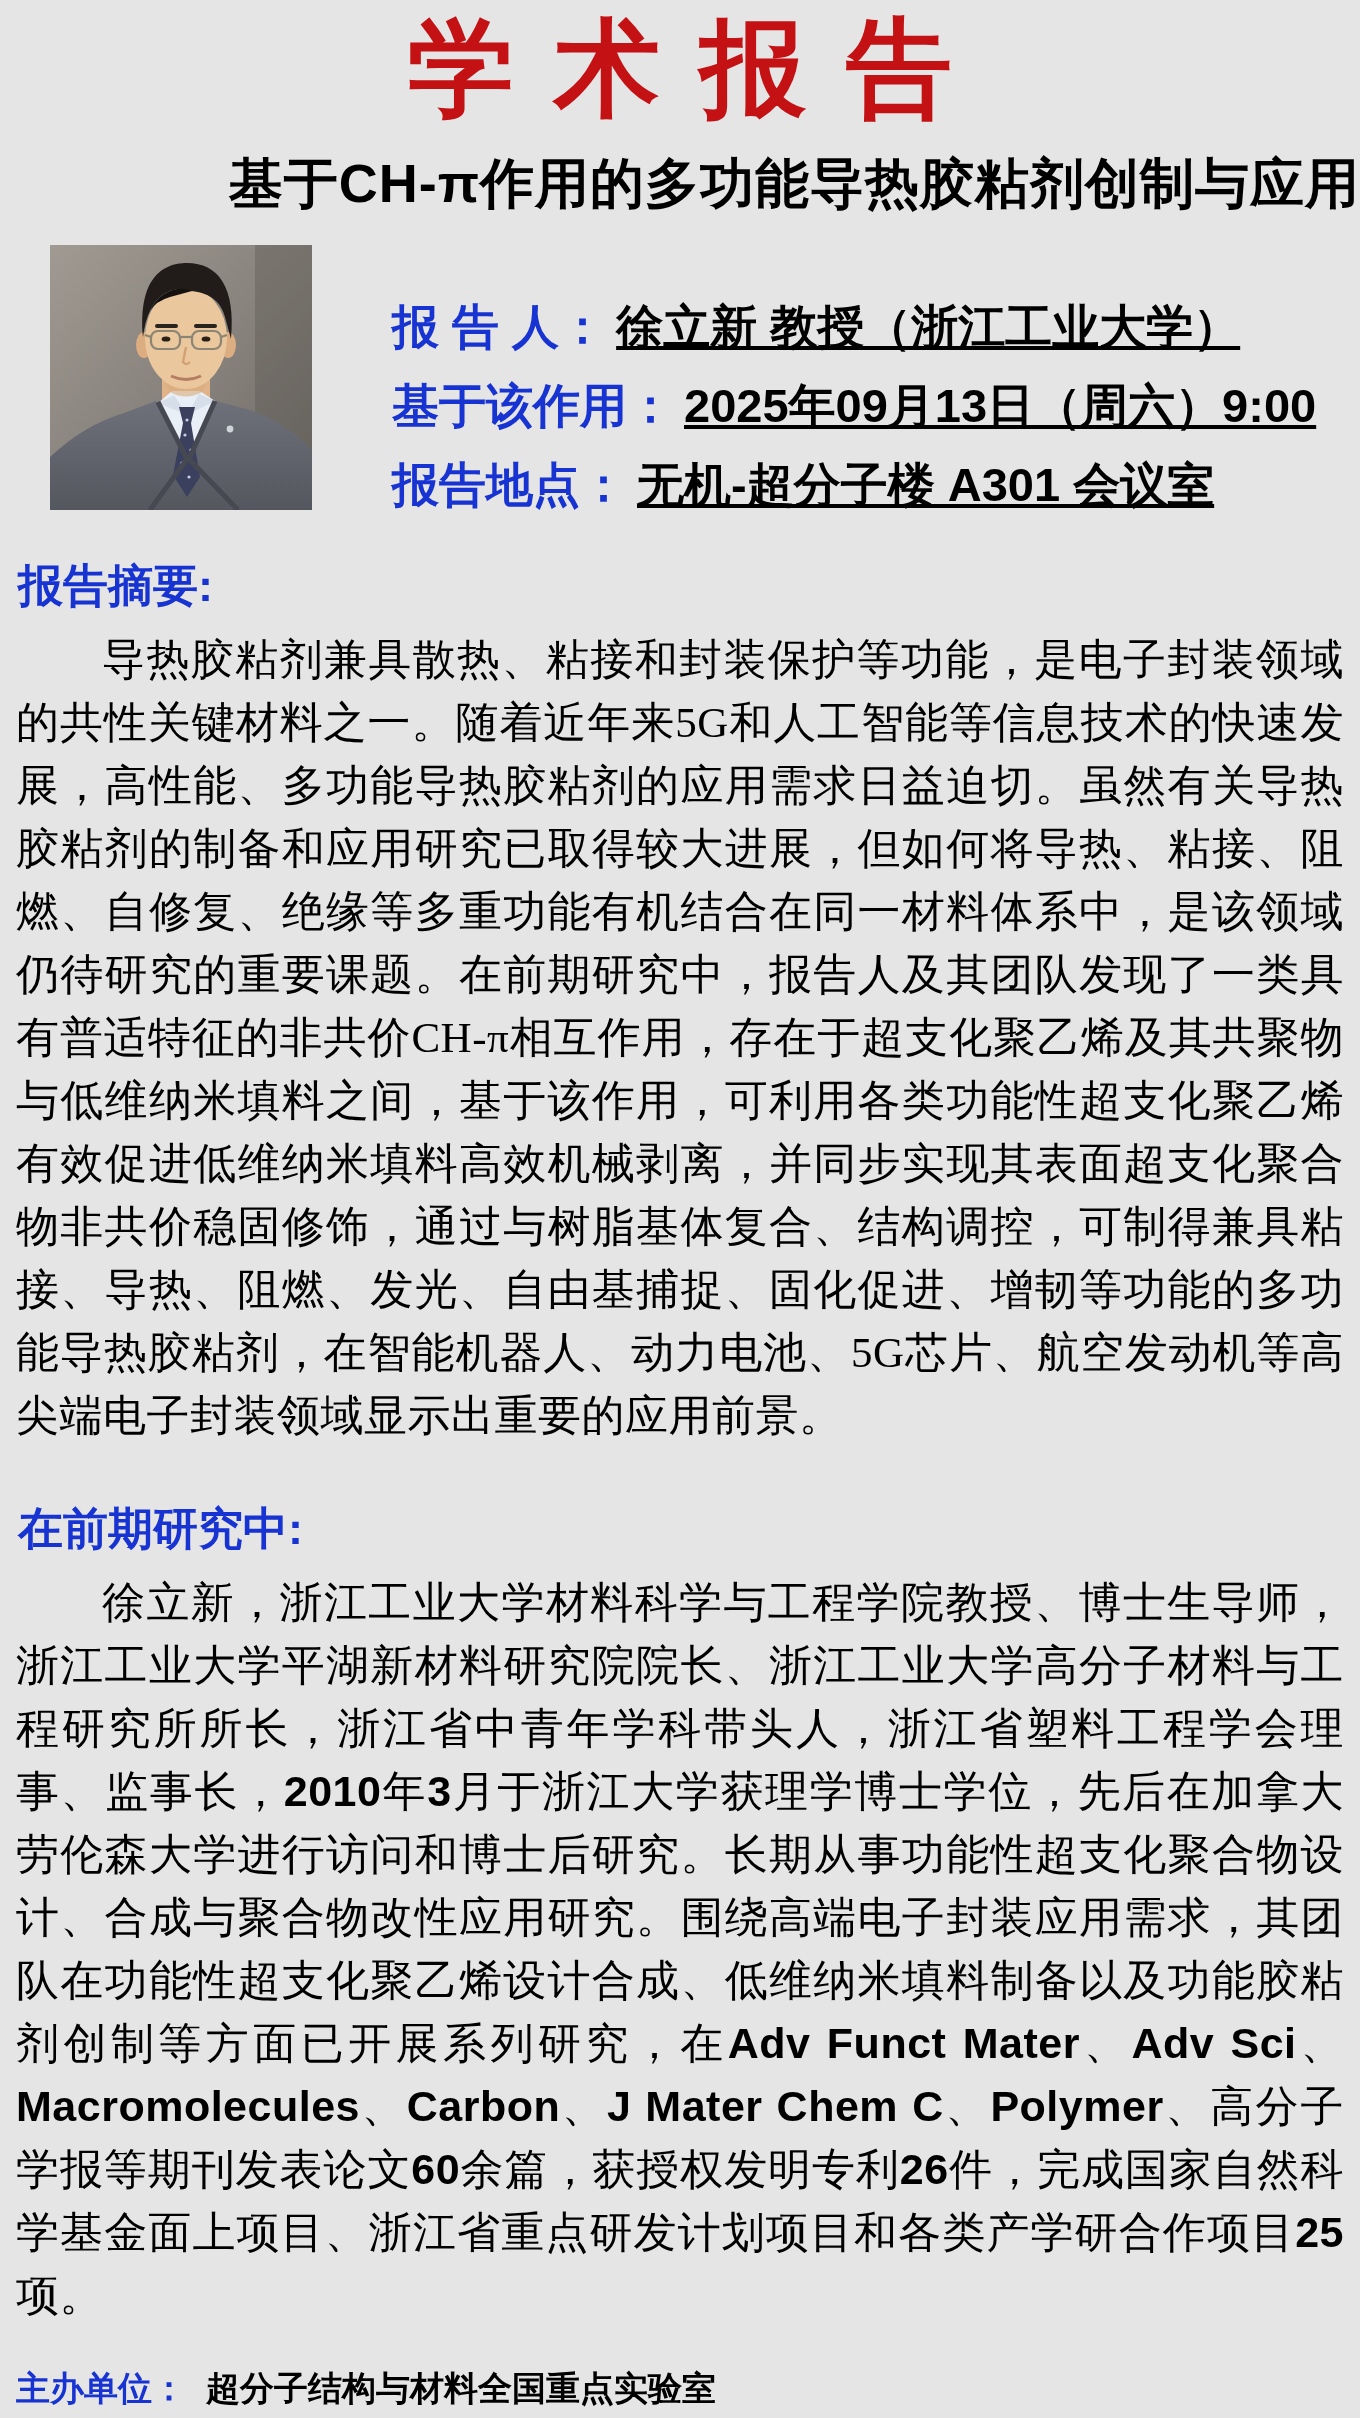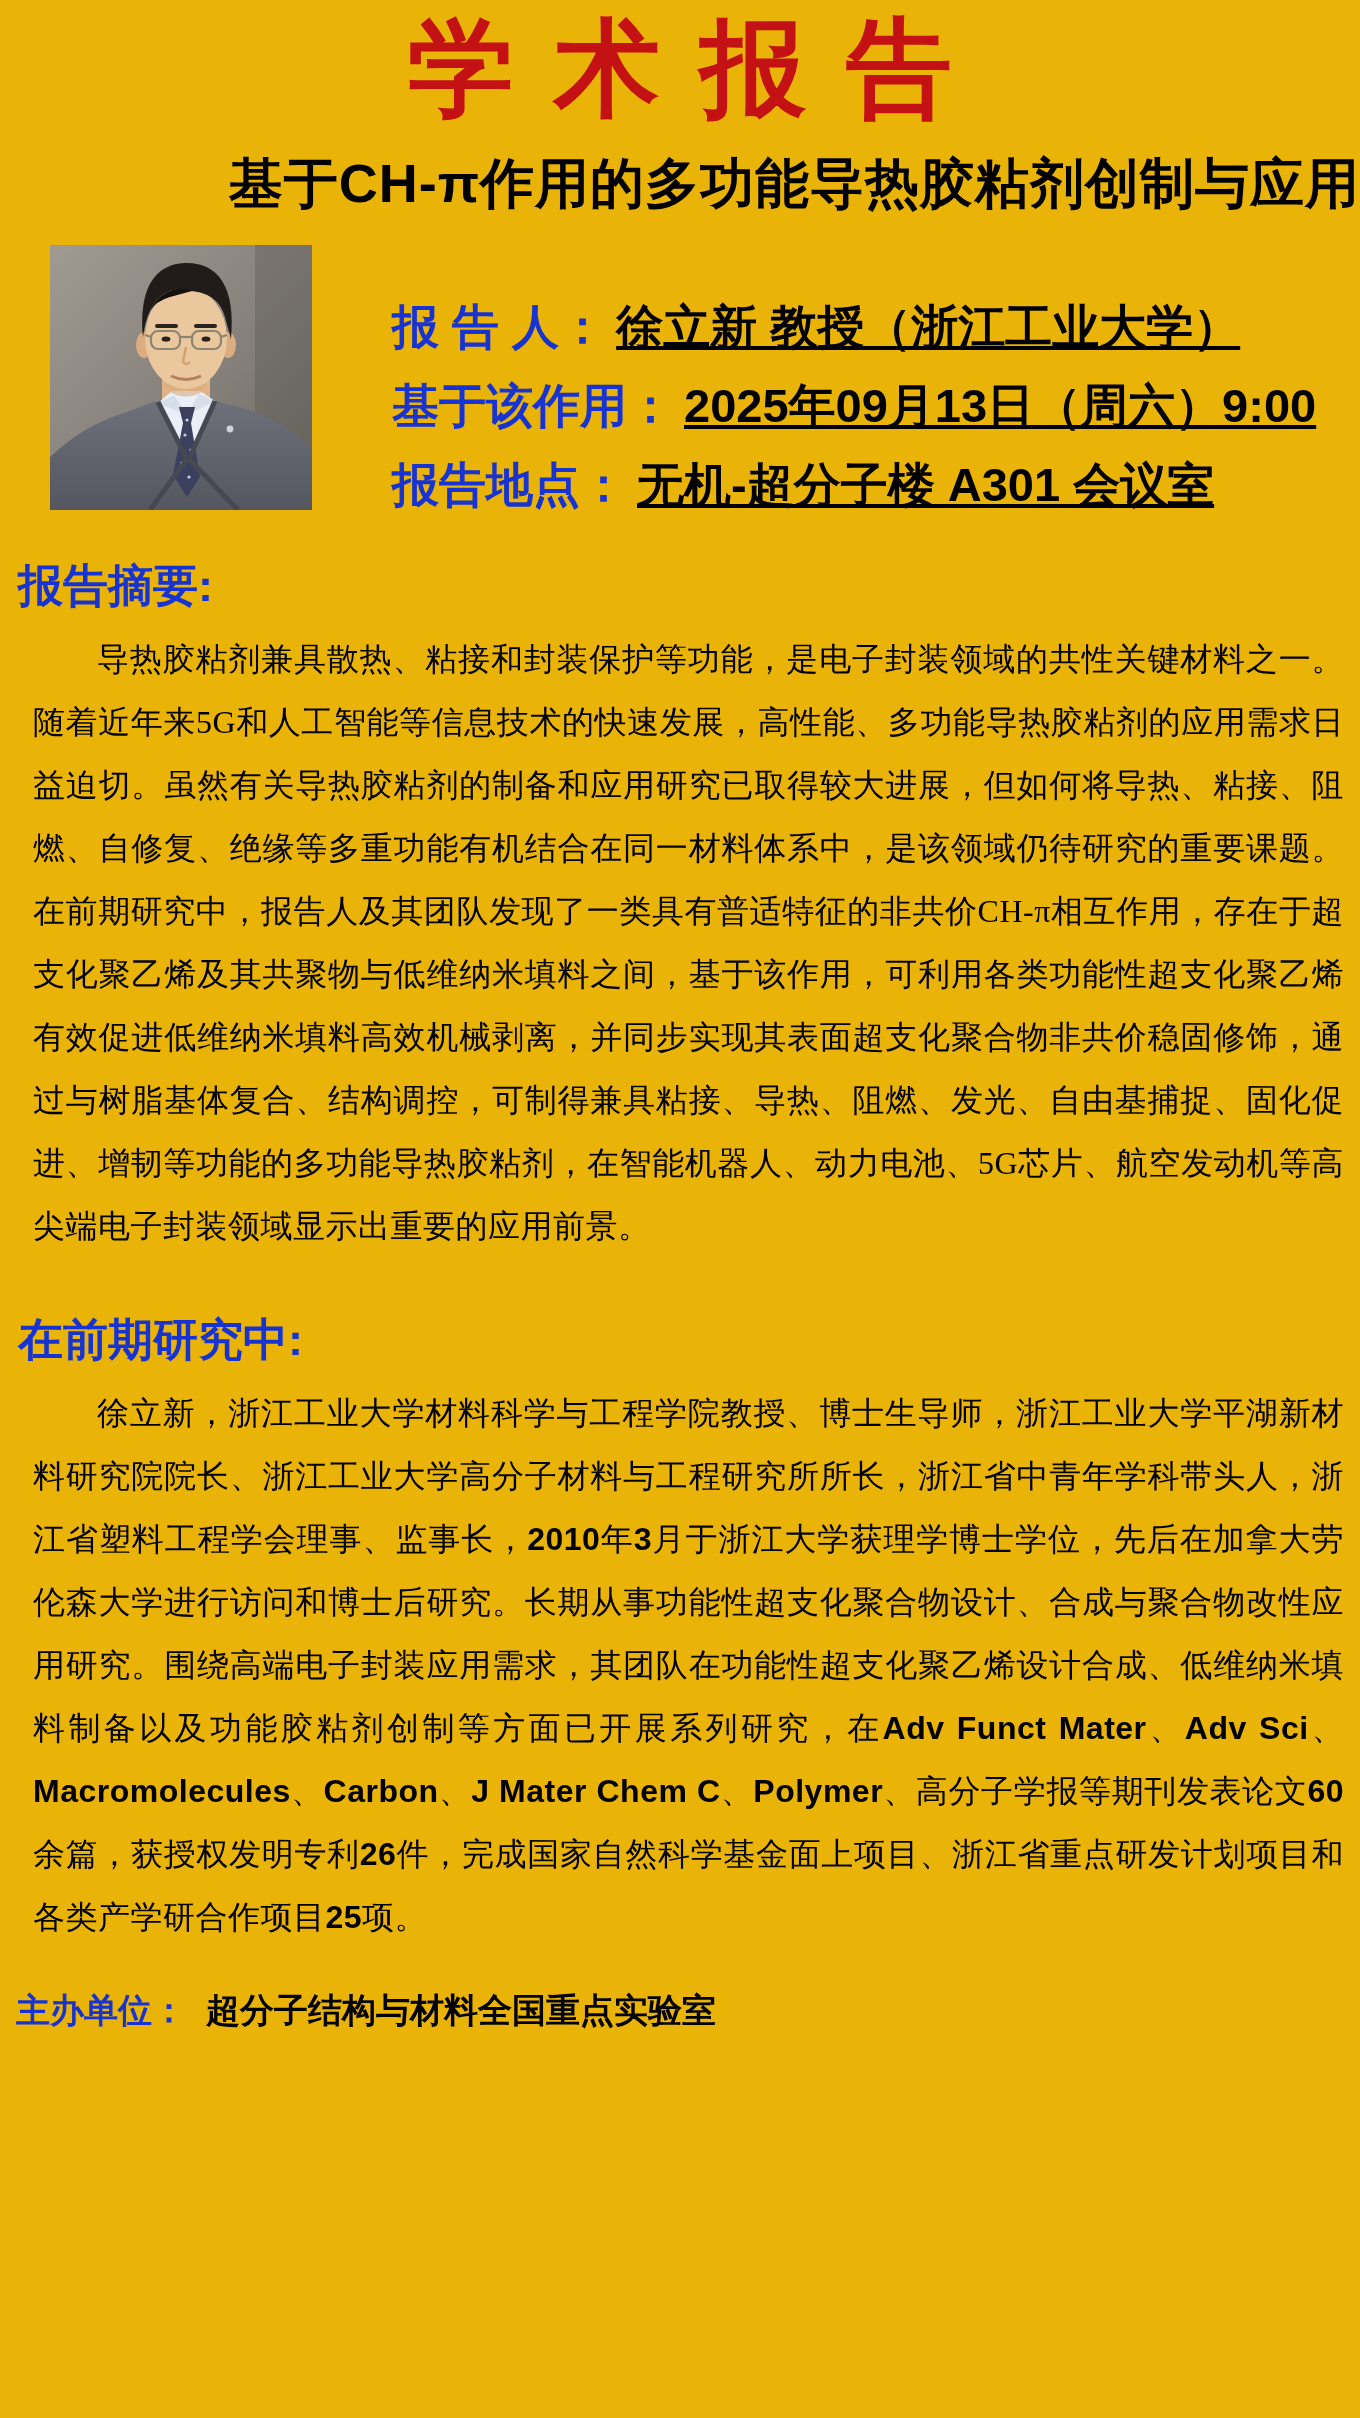--- a/index.html
+++ b/index.html
@@ -4,21 +4,21 @@
 <style>
   :root{
     --title-red:#c31114;
     --label-blue:#1733d2;
   }
   html,body{
     margin:0;padding:0;background:#ffffff;
     width:1360px;height:2418px;overflow:hidden;
     font-family:"Liberation Sans",sans-serif;color:#000;
   }
-  .page{width:1360px;height:2418px;position:relative;background:#eab308;}
+  .page{width:1360px;height:2418px;position:relative;background:#e5e5e5;}
 
   
   .main-title{
     padding-top:6px;text-align:center;
     font-family:"Liberation Serif",serif;
     font-size:106px;line-height:127px;font-weight:bold;
     color:var(--title-red);letter-spacing:40px;text-indent:40px;
     white-space:nowrap;
   }
   .sub-title{
@@ -40,23 +40,23 @@
   .info-value{color:#000;margin-left:10px;text-decoration:underline;}
 
   
   .section-heading{
     margin:0 0 0 18px;color:var(--label-blue);
     font-size:45px;line-height:48px;font-weight:bold;white-space:pre;
   }
   .abstract-heading{margin-top:52px;}
   .bio-heading{margin-top:58px;}
   .body-para{
-    margin:18px 16px 0 33px;
+    margin:18px 16px 0 16px;
     font-family:"Liberation Serif",serif;
-    font-size:32px;line-height:63px;
+    font-size:43px;line-height:63px;
     text-align:justify;text-indent:2em;
     letter-spacing:0.5px;
   }
   .body-para .seg-bold{
     font-family:"Liberation Sans",sans-serif;
     font-weight:bold;
   }
 
   
   .footer{margin-top:30px;margin-left:16px;}

